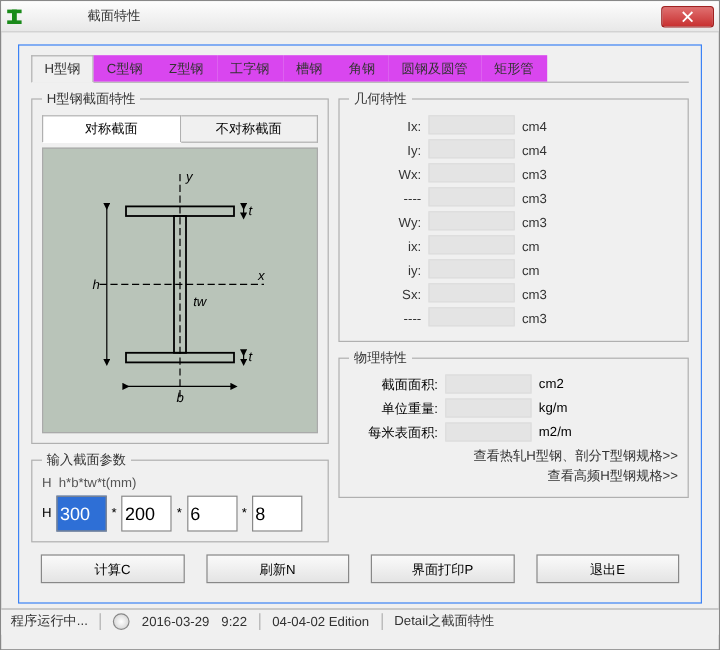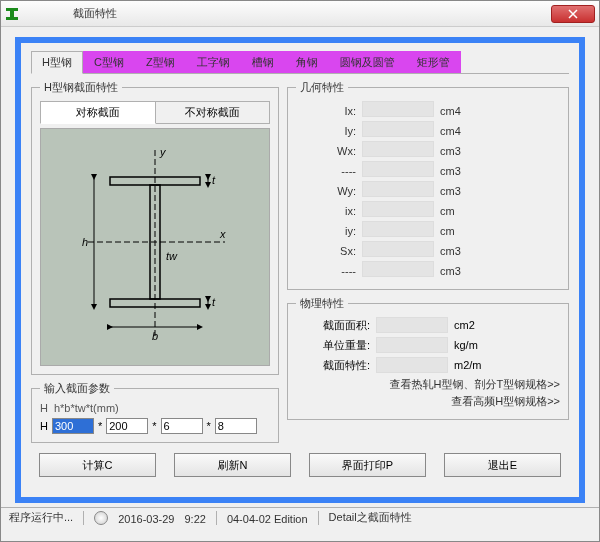--- a/index.html
+++ b/index.html
@@ -3,38 +3,38 @@
 <meta charset="utf-8">
 <style>
 * { box-sizing: border-box; margin: 0; padding: 0; font-family: "Microsoft YaHei", SimSun, sans-serif; font-size: 11px; }
 body { background: #f0f0f0; width: 600px; height: 542px; overflow: hidden; }
 .window { width: 600px; height: 542px; background: #f0f0f0; border: 1px solid #888; }
 .titlebar { height: 26px; background: linear-gradient(#fdfdfd,#e8e8e8); display: flex; align-items: center; padding: 0 4px; border-bottom: 1px solid #ccc; }
 .titlebar .app-icon { width: 14px; height: 14px; display:inline-block; margin-right:6px;}
 .titlebar .title { flex: 1; color: #333; margin-left: 48px; }
 .titlebar .close { width: 44px; height: 18px; background: linear-gradient(#e07070,#c83030); border: 1px solid #a02020; border-radius: 3px; display:flex; align-items:center; justify-content:center; color:#fff; cursor:pointer;}
 .content { padding: 10px 14px 4px 14px; }
-.outer-panel { border: 6px solid #3b82f6; background:#f0f0f0; padding: 8px 10px 10px 10px; height: 466px; }
+.outer-panel { border: 1px solid #3b82f6; background:#f0f0f0; padding: 8px 10px 10px 10px; height: 466px; }
 .tabs { display:flex; border-bottom: 1px solid #b0b0b0; margin-bottom: 6px; }
 .tab { padding: 3px 10px; background:#d946ef; border:1px solid transparent; border-bottom:none; cursor:pointer; color:#333;}
 .tab.active { border:1px solid #b0b0b0; border-bottom:1px solid #f0f0f0; margin-bottom:-1px; background:#f0f0f0;}
 .body { display:flex; gap:8px; }
 .left-col { flex: 0 0 248px; }
 .right-col { flex: 1; display:flex; flex-direction:column; gap:6px;}
 fieldset { border:1px solid #b0b0b0; padding: 6px 8px 8px 8px; }
 legend { padding: 0 4px; color:#333; }
 .sub-tabs { display:flex; margin-bottom:4px;align-items:flex-end;}
 .sub-tab { flex:1; text-align:center; padding:3px 0; border:1px solid #b0b0b0; background:#f0f0f0; cursor:pointer;}
 .sub-tab.active { background:#fff; border-bottom:1px solid #fff;}
 .sub-tab + .sub-tab { border-left:none;}
 .diagram { width: 100%; height: 238px; background:#b9c4b9; display:flex; align-items:center; justify-content:center; border:1px solid #aaa;}
 .params { margin-top:6px; }
 .param-hint { color:#555; margin-bottom:4px; display:flex; gap:6px;}
 .param-row { display:flex; align-items:center; gap:4px;}
-.param-row input { width:42px; height:16px; border:1px solid #888; padding:1px 2px; font-size:11px;}
+.param-row input { width:42px; height:30px; border:1px solid #888; padding:1px 2px; font-size:15px;}
 .param-row input.sel { background:#2e6fd6; color:#fff;}
 .geo-row { display:flex; align-items:flex-end; margin-bottom:4px; gap:6px;}
 .geo-label { width:60px; text-align:right; color:#333;}
 .geo-val { width:72px; height:16px; background:#e4e4e4; border:1px solid #ddd;}
 .geo-unit { width:36px; color:#333;}
 .phys-row { display:flex; align-items:center; margin-bottom:4px; gap:6px;}
 .phys-label { width:74px; text-align:right;}
 .phys-val { width:72px; height:16px; background:#e4e4e4; border:1px solid #ddd;}
 .phys-unit { width:40px;}
 .links { text-align:right; margin-top:4px;}
@@ -190,21 +190,21 @@
       <span class="phys-label">截面面积:</span>
       <span class="phys-val"></span>
       <span class="phys-unit">cm2</span>
     </div>
                 <div class="phys-row">
       <span class="phys-label">单位重量:</span>
       <span class="phys-val"></span>
       <span class="phys-unit">kg/m</span>
     </div>
                 <div class="phys-row">
-      <span class="phys-label">截面特性:</span>
+      <span class="phys-label">每米表面积:</span>
       <span class="phys-val"></span>
       <span class="phys-unit">m2/m</span>
     </div>
               </div>
             <div class="links">
               <div>查看热轧H型钢、剖分T型钢规格&gt;&gt;</div>
               <div>查看高频H型钢规格&gt;&gt;</div>
             </div>
           </fieldset>
         </div>

